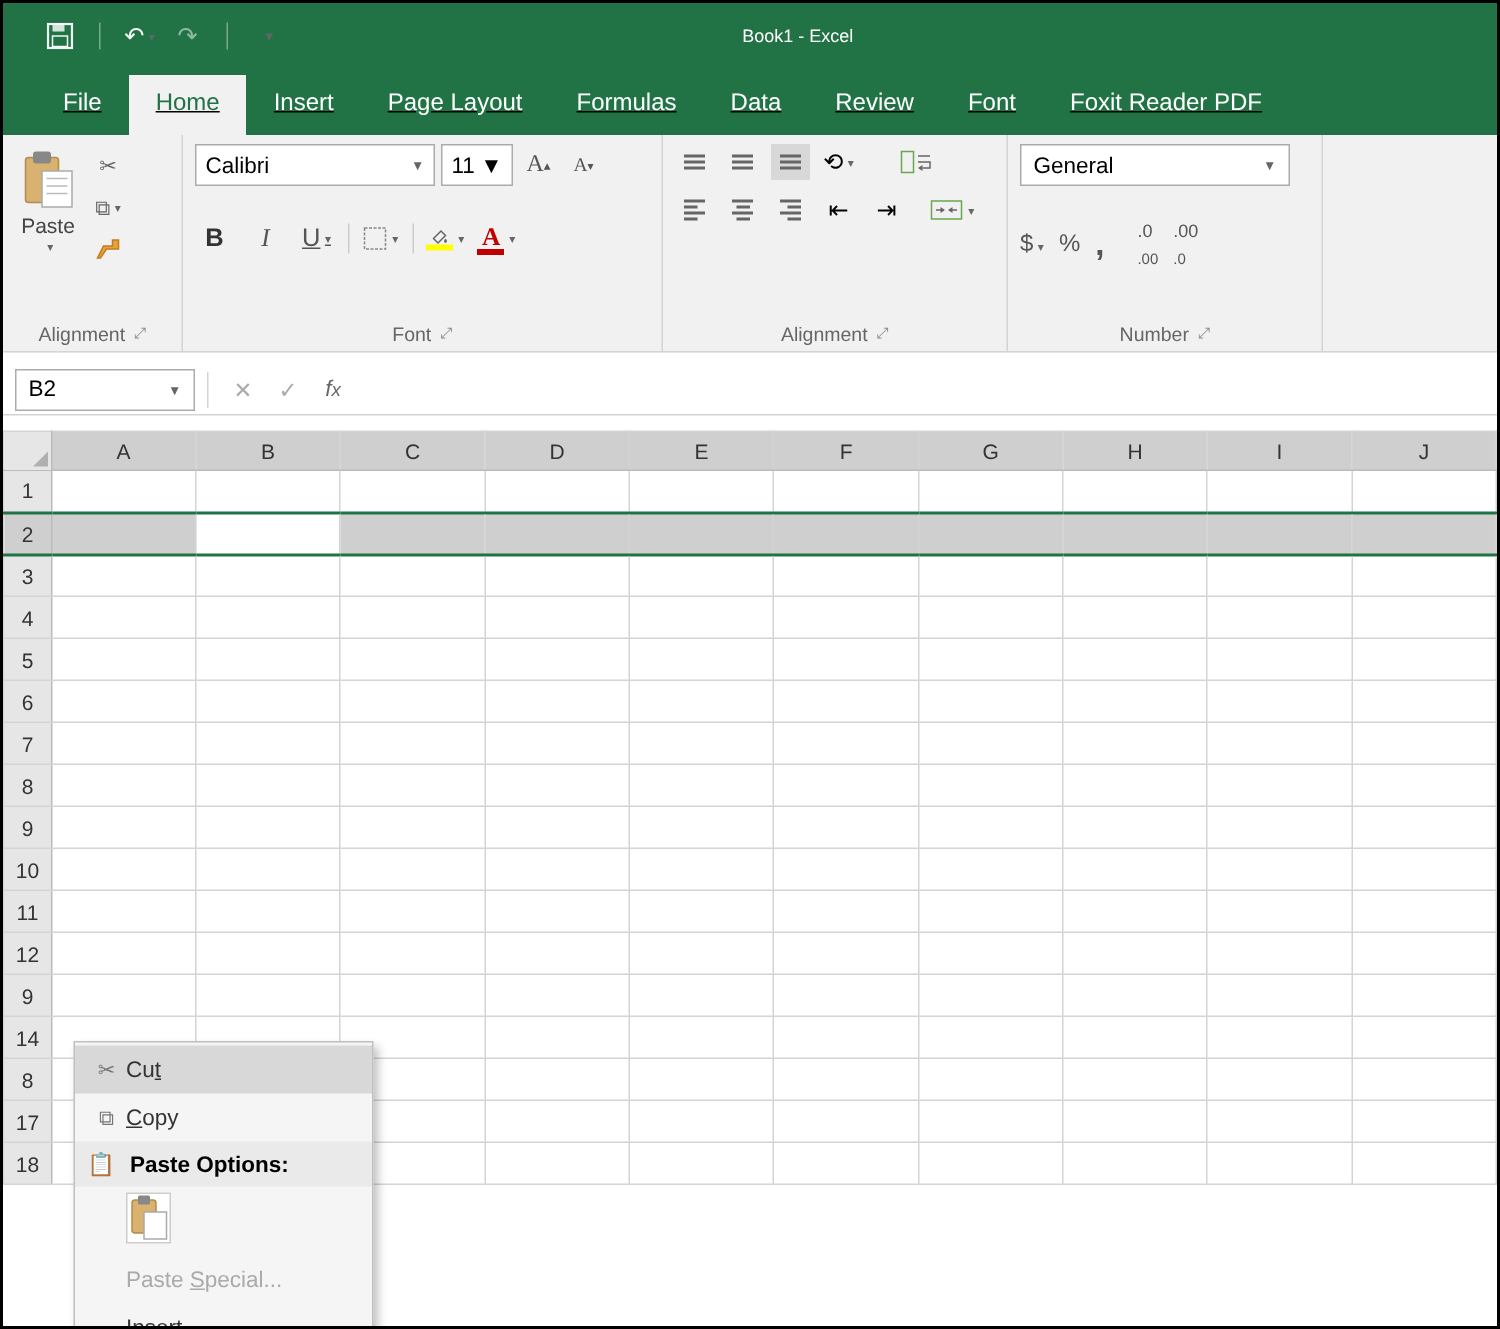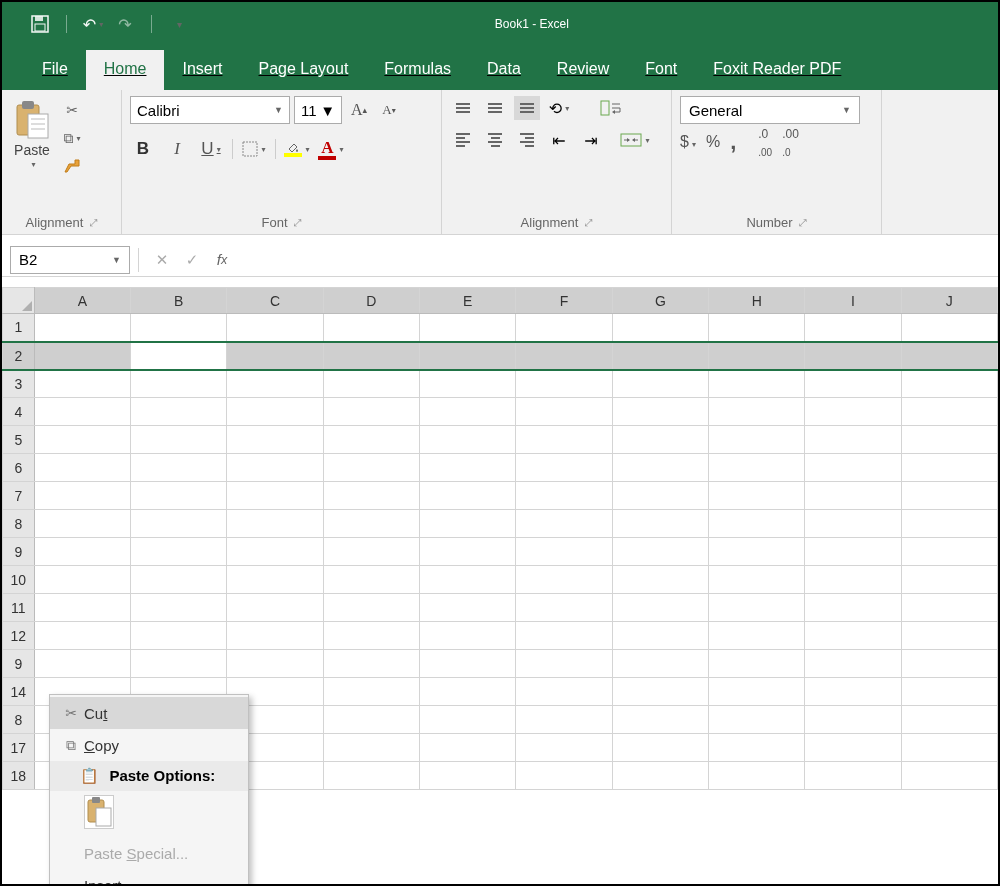--- a/index.html
+++ b/index.html
@@ -24,21 +24,21 @@
 .group-dialog { font-size: 10px; color: #888; }
 
 .clipboard-group { width: 120px; }
 .clipboard-content { display: flex; gap: 6px; flex: 1; }
 .paste-btn { display: flex; flex-direction: column; align-items: center; gap: 2px; padding: 4px; }
 .paste-icon-wrap { width: 36px; height: 40px; position: relative; }
 .clip-mini { display: flex; flex-direction: column; gap: 8px; padding-top: 4px; }
 .mini-btn { width: 24px; height: 20px; display: flex; align-items: center; justify-content: center; font-size: 14px; color: #666; }
 
 .font-group { width: 320px; }
-.font-row1 { display: flex; gap: 4px; align-items: center; margin-bottom: 12px; }
+.font-row1 { display: flex; gap: 4px; align-items: center; margin-bottom: 22px; }
 .font-name-box { border: 1px solid #ababab; background: #fff; height: 28px; width: 160px; display: flex; align-items: center; padding: 0 6px; font-size: 15px; }
 .font-name-box .dd { margin-left: auto; font-size: 9px; color: #666; }
 .font-size-box { border: 1px solid #ababab; background: #fff; height: 28px; width: 48px; display: flex; align-items: center; padding: 0 6px; font-size: 15px; }
 .font-btn { width: 26px; height: 26px; display: flex; align-items: center; justify-content: center; font-size: 16px; color: #555; }
 .font-row2 { display: flex; gap: 8px; align-items: center; }
 .font-row2 .font-btn { font-size: 17px; }
 .bold { font-weight: bold; color: #333; }
 .italic { font-style: italic; font-family: serif; }
 .underline { text-decoration: underline; }
 .color-split { display: flex; align-items: center; }
@@ -46,21 +46,21 @@
 .font-color-swatch { width: 18px; height: 4px; background: #c00000; }
 
 .align-group { width: 230px; }
 .align-row { display: flex; gap: 6px; margin-bottom: 8px; }
 .align-btn { width: 26px; height: 24px; display: flex; align-items: center; justify-content: center; }
 .align-lines { display: flex; flex-direction: column; gap: 2px; }
 .align-lines span { display: block; height: 2px; background: #666; }
 .wrap-btn { width: 30px; height: 24px; display:flex; align-items:center; justify-content:center; font-size: 14px; }
 
 .number-group { width: 210px; }
-.num-row1 { display: flex; margin-bottom: 0; }
+.num-row1 { display: flex; margin-bottom: 21px; }
 .num-format-box { border: 1px solid #ababab; background: #fff; height: 28px; width: 180px; display: flex; align-items: center; padding: 0 8px; font-size: 15px; }
 .num-format-box .dd { margin-left: auto; font-size: 9px; color: #666; }
 .num-row2 { display: flex; gap: 10px; align-items:center; font-size: 16px; color: #555; }
 
 .cond-group { width: 75px; padding-top: 8px; text-align: center; }
 .cond-icon { width: 40px; height: 36px; margin: 0 auto 4px; display: grid; grid-template-columns: 1fr 1fr; grid-template-rows: 1fr 1fr; gap: 2px; }
 .cond-icon div:nth-child(1){background:#4f81bd;} .cond-icon div:nth-child(2){background:#c0504d;}
 .cond-icon div:nth-child(3){background:#9bbb59;} .cond-icon div:nth-child(4){background:#f79646;}
 .cond-label { font-size: 13px; color: #444; line-height: 1.2; }
 
@@ -87,21 +87,21 @@
 .grid th.col.all-sel { background: #cfcfcf; }
 
 
 .ctx-menu { position: absolute; left: 47px; top: 407px; width: 200px; background: #f5f5f5; border: 1px solid #c0c0c0; box-shadow: 3px 3px 6px rgba(0,0,0,0.25); padding: 2px 0; }
 .ctx-item { display: flex; align-items: center; height: 32px; padding: 0 10px 0 8px; font-size: 15px; color: #333; }
 .ctx-item.hover { background: #d8d8d8; }
 .ctx-item.disabled { color: #aaa; }
 .ctx-item .mi { width: 26px; display: flex; align-items: center; justify-content: center; color: #777; font-size: 14px; }
 .ctx-item .lbl { flex: 1; }
 .ctx-item .lbl u { text-decoration: underline; }
-.ctx-heading { font-weight: bold; padding: 6px 10px 6px 34px; background: #eaeaea; font-size: 15px; text-align: center; }
+.ctx-heading { font-weight: bold; padding: 6px 10px 6px 34px; background: #eaeaea; font-size: 15px; }
 .ctx-paste-opts { padding: 4px 0 8px 34px; }
 .ctx-paste-icon { width: 30px; height: 34px; border: 1px solid #ccc; background: #fff; position: relative; }
 
 .dd-caret { font-size: 8px; color: #666; margin-left: 3px; }
 </style>
 </head>
 <body>
 
 <div class="titlebar">
   <div class="qat">

